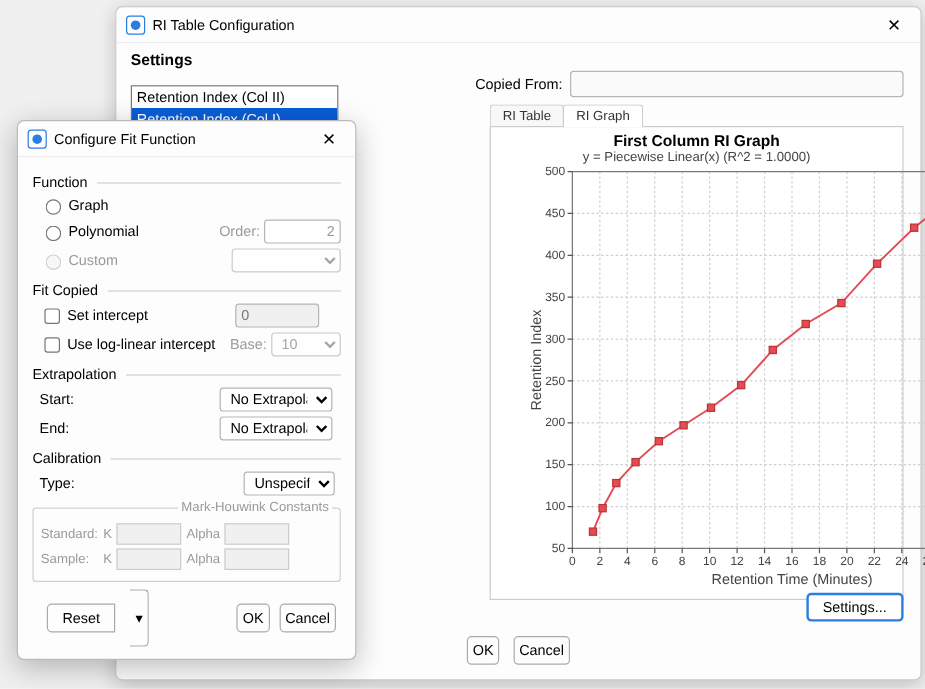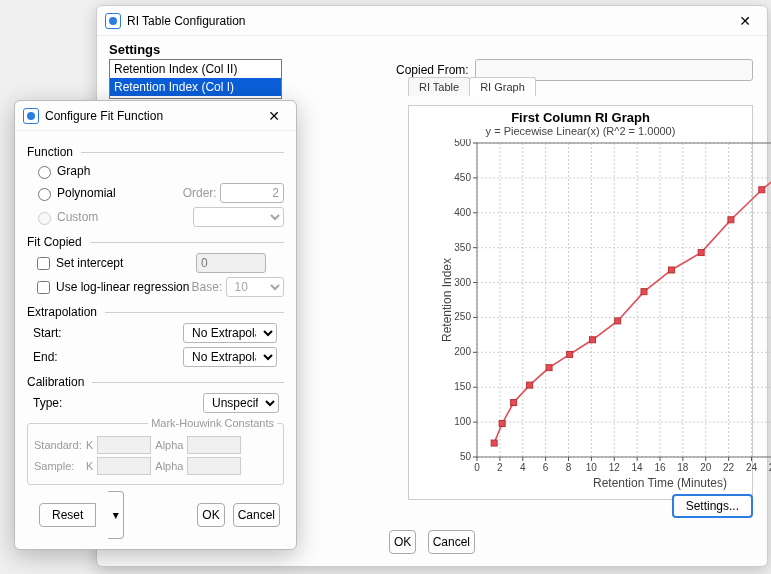--- a/index.html
+++ b/index.html
@@ -44,36 +44,36 @@
   .title-icon::after {
     content:""; width:8px; height:8px; border-radius:50%;
     background:#2b7de1;
   }
   .title-text { flex:1; font-size:12px; color:#000; }
   .close-x {
     font-size:14px; padding:4px 8px; cursor:default; color:#000;
   }
   .dialog-body { padding: 6px 12px 10px 12px; }
 
-  .settings-head { font-weight:bold; font-size:13px; margin-bottom:2px; }
+  .settings-head { font-weight:bold; font-size:13px; margin-bottom:14px; }
   .settings-list {
     border:1px solid #7a7a7a; width:173px; height:40px; background:#fff;
     overflow:hidden;
   }
   .settings-item { padding:2px 4px; font-size:12px; }
   .settings-item.selected { background:#0a5ed7; color:#fff; }
 
   .copied-row { position:absolute; left:299px; top:53px; right:14px; display:flex; align-items:center; gap:6px; }
   .copied-row label { font-size:12px; }
   .copied-row input {
     flex:1; height:22px; border:1px solid #b5b5b5; border-radius:3px; background:#fafafa;
     padding:2px 4px; font-size:12px;
   }
 
-  .tabs { position:absolute; left:311px; top:71px; right:14px; display:flex; }
+  .tabs { position:absolute; left:311px; top:81px; right:14px; display:flex; }
   .tab {
     border:1px solid #ccc; border-bottom:none;
     border-radius:3px 3px 0 0; padding:3px 10px; background:#f8f8f8;
     font-size:11px; color:#333; margin-right:-1px;
   }
   .tab.active { background:#fff; position:relative; z-index:2; }
 
   .tab-panel {
     position:absolute; left:311px; top:99px; right:14px; height:395px;
     border:1px solid #ccc; background:#fff;
@@ -315,21 +315,21 @@
       <select class="sel" disabled=""></select>
     </div>
 
     <div class="group-title">Fit Copied</div>
     <div class="row">
       <input type="checkbox" style="">
         <span class="lbl-w">Set intercept</span>
       <input class="txt" disabled="" value="0" style="">
     </div>
     <div class="row">
-      <input type="checkbox" style=""><span class="lbl-w">Use log-linear regression</span>
+      <input type="checkbox" style=""><span class="lbl-w">Use log-linear intercept</span>
       <span class="disabled">Base:</span>&nbsp;
       <select class="sel" disabled="" style="width:60px"><option>10</option></select>
     </div>
 
     <div class="group-title">Extrapolation</div>
     <div class="row">
       <span class="lbl-w" style="width:150px">Start:</span>
       <select class="sel"><option>No Extrapolation</option></select>
     </div>
     <div class="row">

